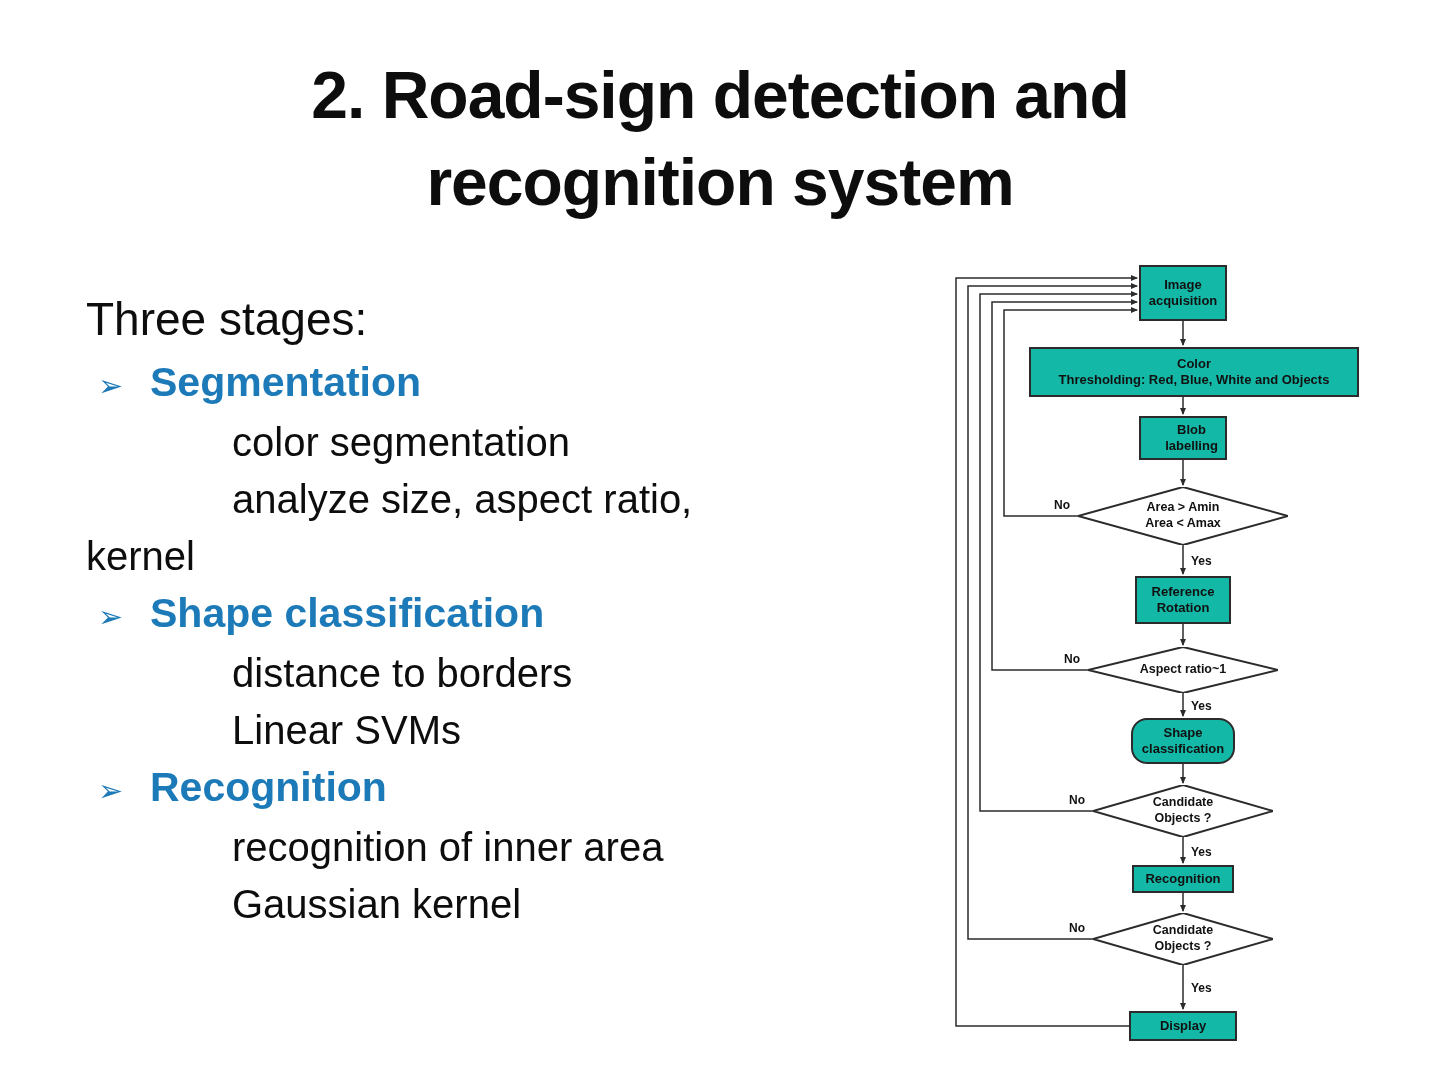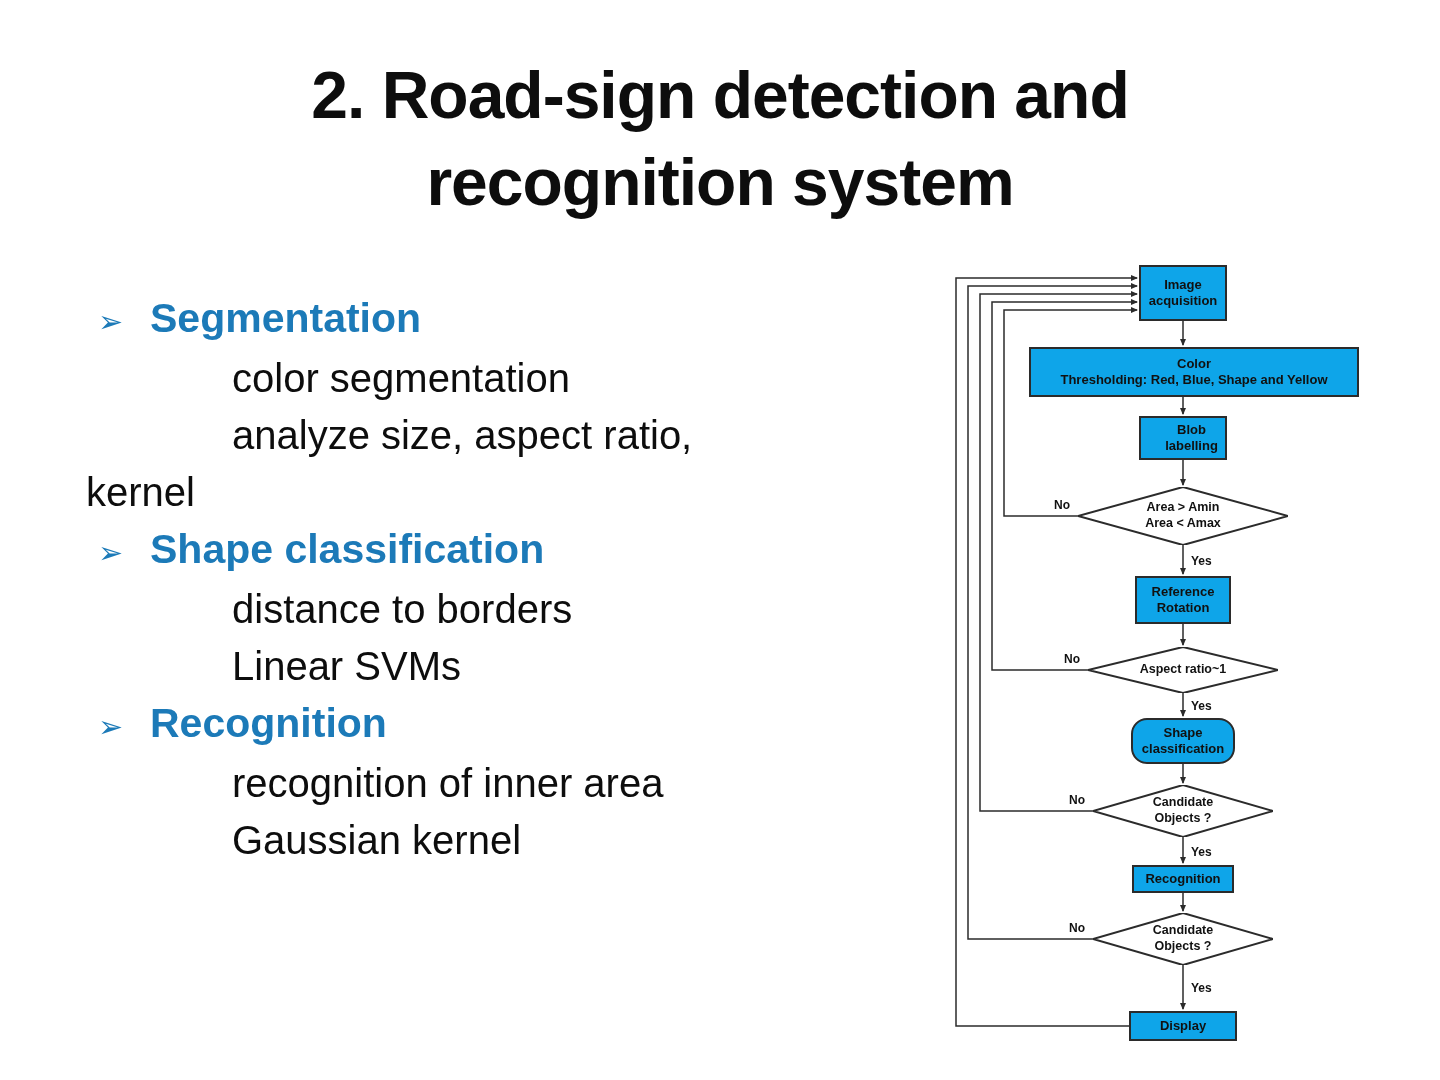--- a/index.html
+++ b/index.html
@@ -21,21 +21,21 @@
   .bullet-row { display:flex; align-items:baseline; line-height:57px; margin:0; }
   .arrow { color:#1c7ab8; font-size:30px; width:52px; display:inline-block; padding-left:12px; }
   .stage-title { color:#1c7ab8; font-weight:bold; font-size:41px; }
   .detail { font-size:40px; line-height:57px; margin-left:146px; }
   .overflow { font-size:40px; line-height:57px; margin-left:0; }
 
   
   .fc { position:absolute; left:940px; top:258px; width:460px; height:812px; }
   .fc-svg { position:absolute; left:0; top:0; z-index:1; }
   .node {
-    position:absolute; box-sizing:border-box; background:#0ea5e9;
+    position:absolute; box-sizing:border-box; background:#14b8a6;
     border:2px solid #2b2b2b; z-index:2;
     display:flex; flex-direction:column; align-items:center; justify-content:center;
     text-align:center; font-weight:bold; font-size:13px; line-height:1.2; color:#111;
   }
   .diamond { position:absolute; z-index:2; }
   .diamond > svg { position:absolute; left:0; top:0; width:100%; height:100%; }
   .dtext {
     position:absolute; left:0; top:0; right:0; bottom:0;
     display:flex; flex-direction:column; align-items:center; justify-content:center;
     text-align:center; font-weight:bold; font-size:12.5px; line-height:1.25; color:#111;
@@ -46,20 +46,21 @@
 <body>
 
 <div class="slide">
 
   <div class="title">
     <div>2. Road-sign detection and</div>
     <div>recognition system</div>
   </div>
 
   <div class="content">
+    <div class="heading">Three stages:</div>
 
     <div class="bullet-row">
       <span class="arrow">➢</span>
       <span class="stage-title">Segmentation</span>
     </div>
     <div class="detail">color segmentation</div>
     <div class="detail">analyze size, aspect ratio,</div>
     <div class="overflow">kernel</div>
 
     <div class="bullet-row">
@@ -116,21 +117,21 @@
       </g>
     </svg>
 
     <div class="node" style="left:199px; top:7px; width:88px; height:56px;">
       <span>Image</span>
       <span>acquisition</span>
     </div>
 
     <div class="node" style="left:89px; top:89px; width:330px; height:50px;">
       <span>Color</span>
-      <span>Thresholding: Red, Blue, Shape and Yellow</span>
+      <span>Thresholding: Red, Blue, White and Objects</span>
     </div>
 
     <div class="node" style="left:199px; top:158px; width:88px; height:44px;padding-left:17px;">
       <span>Blob</span>
       <span>labelling</span>
     </div>
 
     <div class="diamond" style="left:138px; top:229px; width:210px; height:58px;">
       <svg viewBox="0 0 100 40" preserveAspectRatio="none">
         <polygon points="0,20 50,0 100,20 50,40" fill="#ffffff" stroke="#2b2b2b" stroke-width="2" vector-effect="non-scaling-stroke"></polygon>

